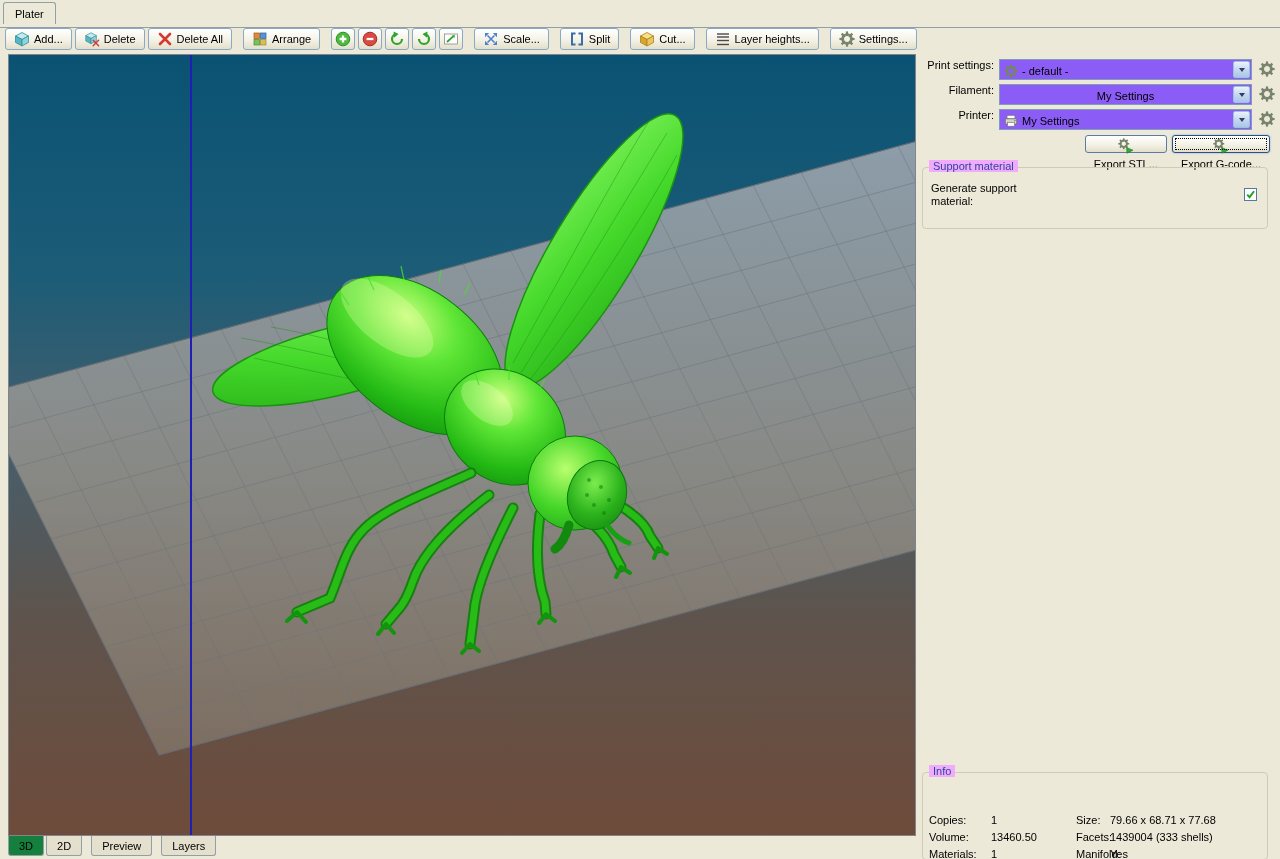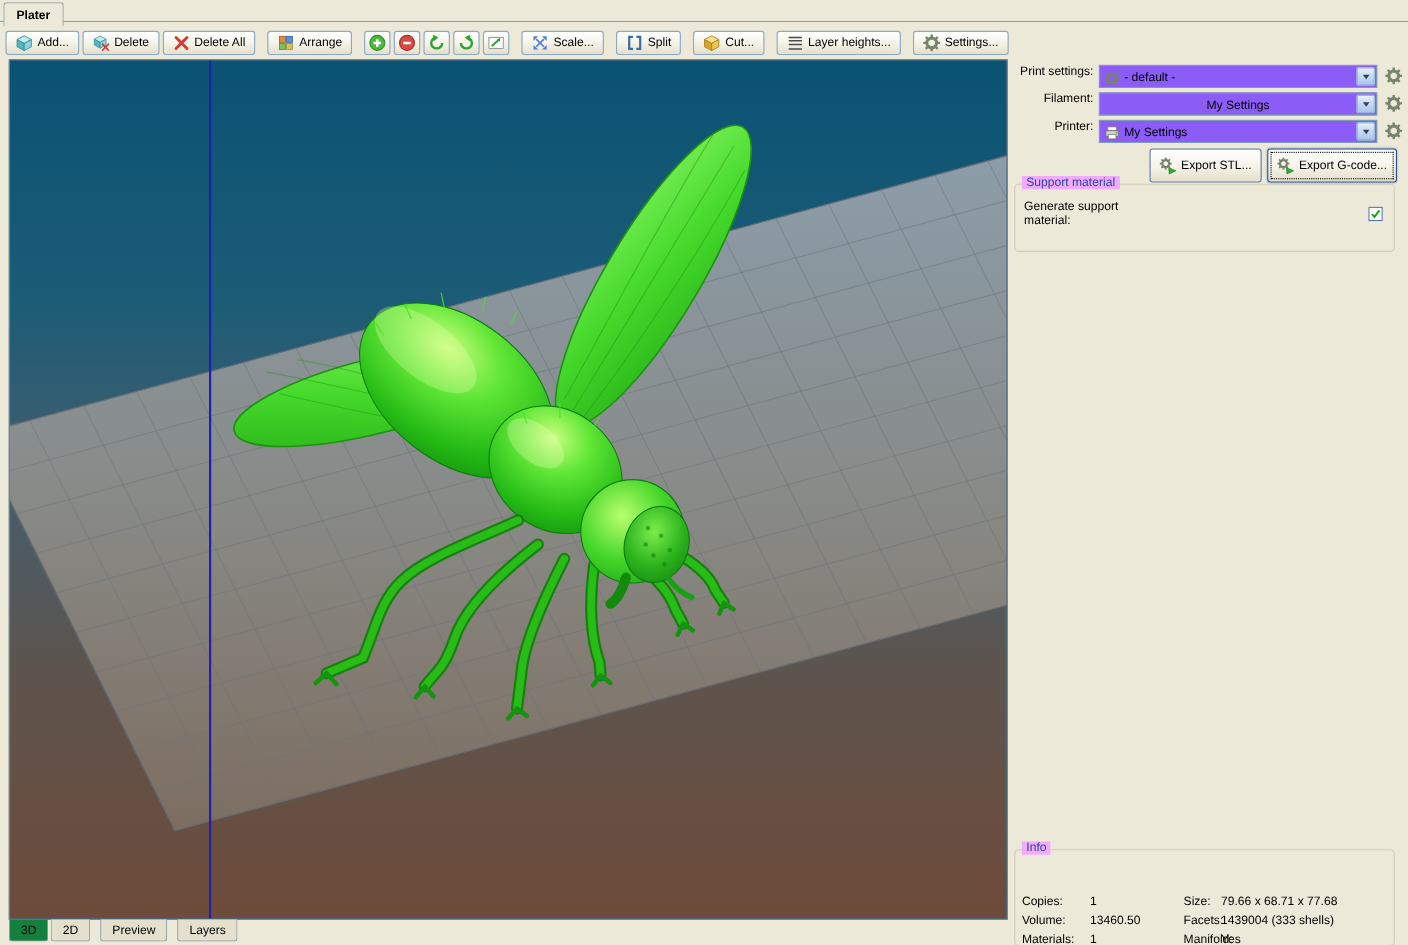--- a/index.html
+++ b/index.html
@@ -1,21 +1,21 @@
 <!DOCTYPE html>
 <html><head>
 <meta charset="utf-8">
 <style>
   * { margin:0; padding:0; box-sizing:border-box; }
   html,body { width:1280px; height:859px; overflow:hidden; }
   body { font-family:"Liberation Sans", sans-serif; font-size:11px; color:#000; background:#ece9d8; }
   .app { position:relative; width:1280px; height:859px; background:#ece9d8; }
 
   
-  .tabstrip { position:absolute; top:0; left:0; right:0; height:20px; border-bottom:1px solid #92a0a5;font-weight:bold; }
+  .tabstrip { position:absolute; top:0; left:0; right:0; height:28px; border-bottom:1px solid #92a0a5; }
   .toptab { position:absolute; top:2px; left:3px; height:22px; padding:0 11px; background:#ece9d8;
             border:1px solid #92a0a5; border-bottom:none; border-radius:3px 3px 0 0;
             display:flex; align-items:center; z-index:3; }
 
   
   .toolbar { position:absolute; top:24px; left:0; right:0; height:29px; display:flex; align-items:center;
              padding:0 5px; gap:3px; }
   .btn { border:1px solid #8ba8c4; border-radius:3px; height:22px; padding:2px 8px;
          background:linear-gradient(180deg,#ffffff,#f4f2e6 55%,#e4dfcb);
          font-family:"Liberation Sans", sans-serif; font-size:11px;
@@ -48,21 +48,21 @@
   .combo.center { justify-content:center; padding-left:20px; }
   .combo .dd { position:absolute; right:1px; top:1px; bottom:1px; width:17px; border:1px solid #9ebfe0; border-radius:2px;
                background:linear-gradient(180deg,#eaf2fc,#c5d8f1 50%,#aac6e8);
                display:flex; align-items:center; justify-content:center; }
   .arrow { width:0; height:0; border-left:3.5px solid transparent; border-right:3.5px solid transparent;
            border-top:4.5px solid #30405c; }
   .gearbtn { width:19px; height:19px; margin-left:5px; display:flex; align-items:center; justify-content:center;
              background:transparent; border:none; cursor:default; }
 
   #row-export { position:absolute; top:81px; right:10px; display:flex; gap:5px; }
-  .xbtn { border:1px solid #5a7aa8; height:31px; }
+  .xbtn { border:1px solid #5a7aa8; height:18px;flex-direction:column; }
   .xbtn.focus { border-color:#2c4f8a; outline:1px dotted #000; outline-offset:-4px; box-shadow:0 0 2px #7aa0d4; }
 
   .group { position:absolute; border:1px solid #cfcbb6; border-radius:4px; }
   .gtitle { position:absolute; top:-8px; left:6px; background:#f0abfc; padding:0 4px; color:#2f44a0; }
   #grp-support { top:113px; left:2px; width:346px; height:62px; }
   .gen-label { position:absolute; left:8px; top:14px; width:112px; line-height:13px; }
   .checkbox { position:absolute; right:10px; top:20px; width:13px; height:13px; background:#fff;
               border:1px solid #5579a0; display:flex; align-items:center; justify-content:center; }
 
   #grp-info { top:702px; left:2px; width:346px; height:88px;margin-top:16px; }

